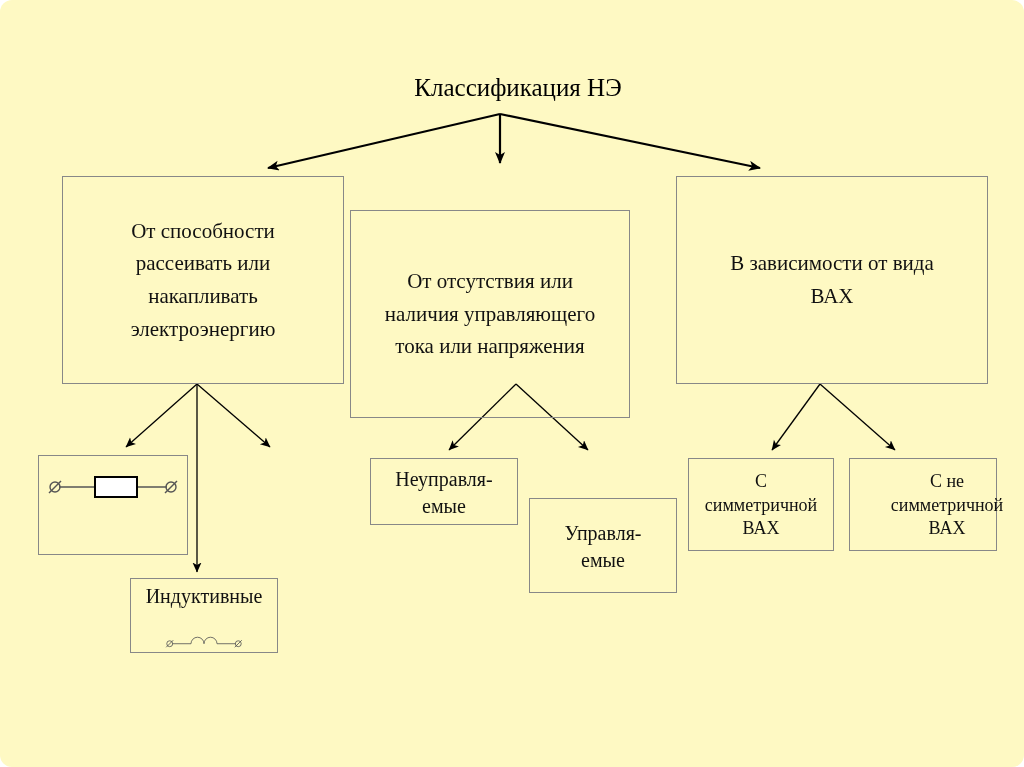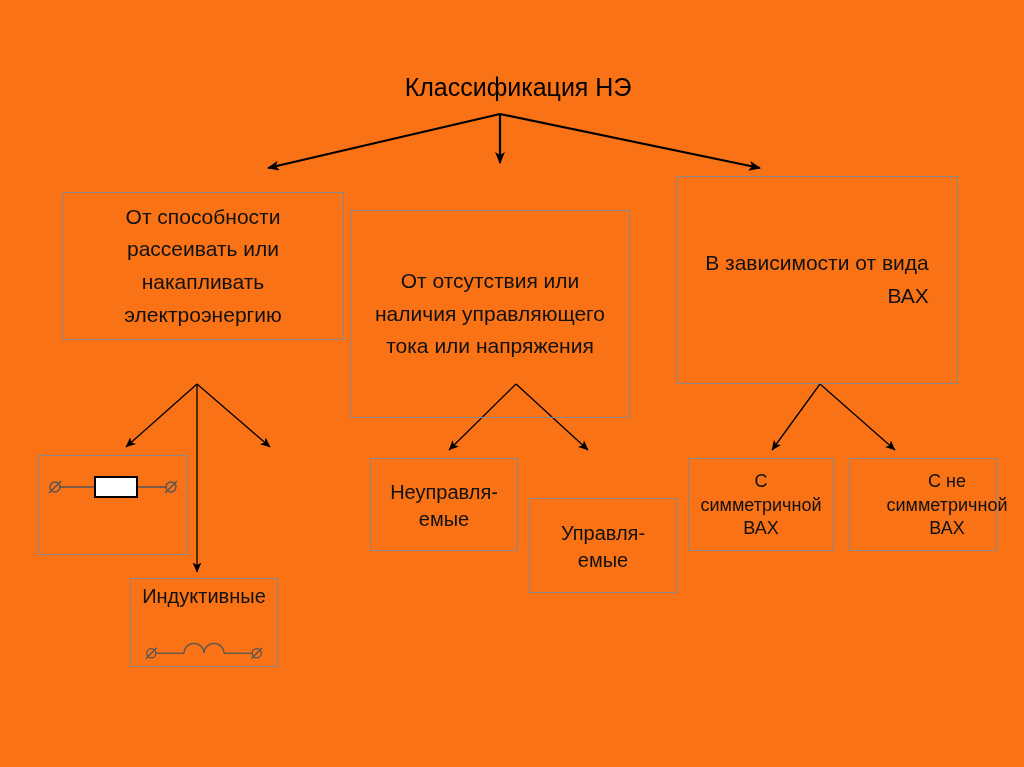--- a/index.html
+++ b/index.html
@@ -4,23 +4,24 @@
 <style>
   html, body {
     margin: 0;
     padding: 0;
     background: #ffffff;
   }
   #stage {
     position: relative;
     width: 1024px;
     height: 767px;
-    background: #f97316;
-    font-family: Liberation Sans, sans-serif;
+    background: #fef9c3;
+    font-family: Liberation Serif, serif;
     overflow: hidden;
+    border-radius: 12px;
   }
   #arrow-layer {
     position: absolute;
     left: 0;
     top: 0;
     width: 1024px;
     height: 767px;
     pointer-events: none;
   }
   .node {
@@ -108,64 +109,64 @@
     </g>
 
     <g>
       <path d="M820,384 L772,450" stroke="#000000" stroke-width="1.3" fill="none" marker-end="url(#ah-thin)"></path>
       <path d="M820,384 L895,450" stroke="#000000" stroke-width="1.3" fill="none" marker-end="url(#ah-thin)"></path>
     </g>
   </svg>
 
   <div class="title" style="left:318px; top:74px; width:400px;">Классификация НЭ</div>
 
-  <div class="node cat" style="left:62px; top:192px; width:282px; height:148px;">
+  <div class="node cat" style="left:62px; top:176px; width:282px; height:208px;">
     <div class="label">От способности
 рассеивать или
 накапливать
 электроэнергию</div>
   </div>
 
   <div class="node cat" style="left:350px; top:176px; width:280px; height:208px;margin-top:34px;">
     <div class="label">От отсутствия или
 наличия управляющего
 тока или напряжения</div>
   </div>
 
-  <div class="node cat" style="left:676px; top:176px; width:282px; height:208px;text-align:right;">
+  <div class="node cat" style="left:676px; top:176px; width:312px; height:208px;">
     <div class="label">В зависимости от вида
 ВАХ</div>
   </div>
 
   <div class="node leaf with-symbol" style="left:38px; top:455px; width:150px; height:100px;">
     <svg class="symbol" width="140" height="42" viewBox="0 0 140 42">
       <line x1="16" y1="21" x2="124" y2="21" stroke="#555555" stroke-width="1.4"></line>
       <circle cx="12" cy="21" r="5" fill="none" stroke="#555555" stroke-width="1.4"></circle>
       <line x1="6" y1="27" x2="18" y2="15" stroke="#555555" stroke-width="1.4"></line>
       <circle cx="128" cy="21" r="5" fill="none" stroke="#555555" stroke-width="1.4"></circle>
       <line x1="122" y1="27" x2="134" y2="15" stroke="#555555" stroke-width="1.4"></line>
       <rect x="52" y="11" width="42" height="20" fill="#ffffff" stroke="#000000" stroke-width="2"></rect>
     </svg>
   </div>
 
 
-  <div class="node leaf with-symbol" style="left:130px; top:578px; width:148px; height:89px;">
+  <div class="node leaf with-symbol" style="left:130px; top:578px; width:148px; height:75px;">
     <div class="label">Индуктивные</div>
     <svg class="symbol" width="140" height="44" viewBox="0 0 140 44" style="margin-top:16px;">
       <line x1="16" y1="30" x2="48" y2="30" stroke="#555555" stroke-width="1.4"></line>
       <line x1="92" y1="30" x2="124" y2="30" stroke="#555555" stroke-width="1.4"></line>
       <circle cx="12" cy="30" r="5" fill="none" stroke="#555555" stroke-width="1.4"></circle>
       <line x1="6" y1="36" x2="18" y2="24" stroke="#555555" stroke-width="1.4"></line>
       <circle cx="128" cy="30" r="5" fill="none" stroke="#555555" stroke-width="1.4"></circle>
       <line x1="122" y1="36" x2="134" y2="24" stroke="#555555" stroke-width="1.4"></line>
       <path d="M48,30 A11,11 0 0 1 70,30 A11,11 0 0 1 92,30" fill="none" stroke="#555555" stroke-width="1.4"></path>
     </svg>
   </div>
 
-  <div class="node leaf" style="left:370px; top:458px; width:148px; height:93px;">
+  <div class="node leaf" style="left:370px; top:458px; width:148px; height:67px;">
     <div class="label">Неуправля-
 емые</div>
   </div>
 
   <div class="node leaf" style="left:529px; top:458px; width:148px; height:95px;margin-top:40px;">
     <div class="label">Управля-
 емые</div>
   </div>
 
   <div class="node leaf small" style="left:688px; top:458px; width:146px; height:93px;">

